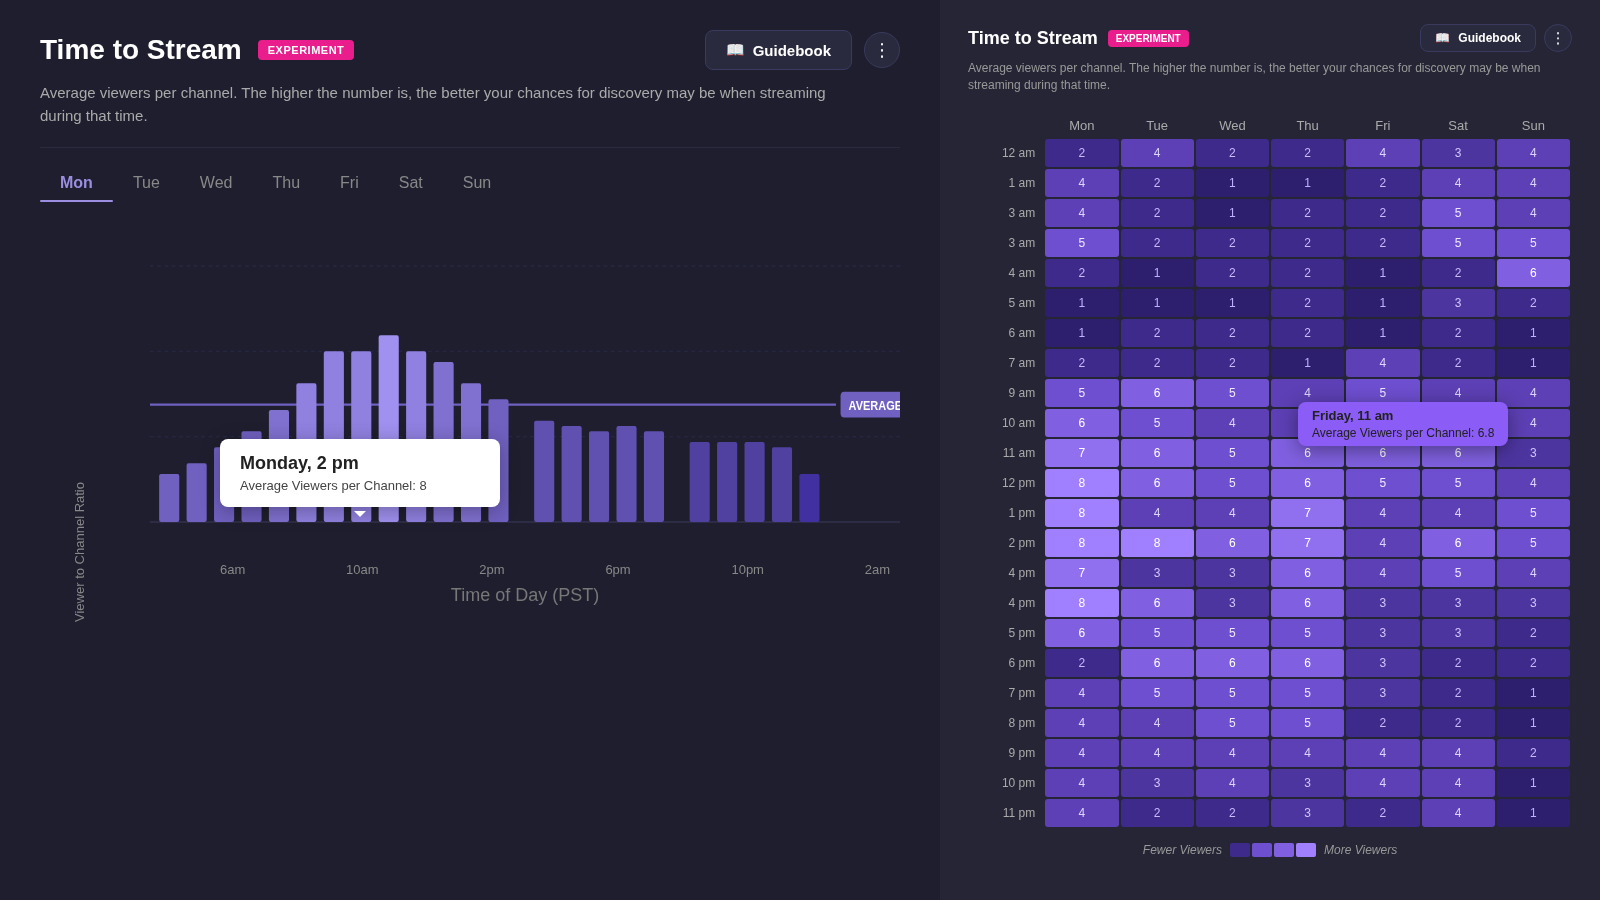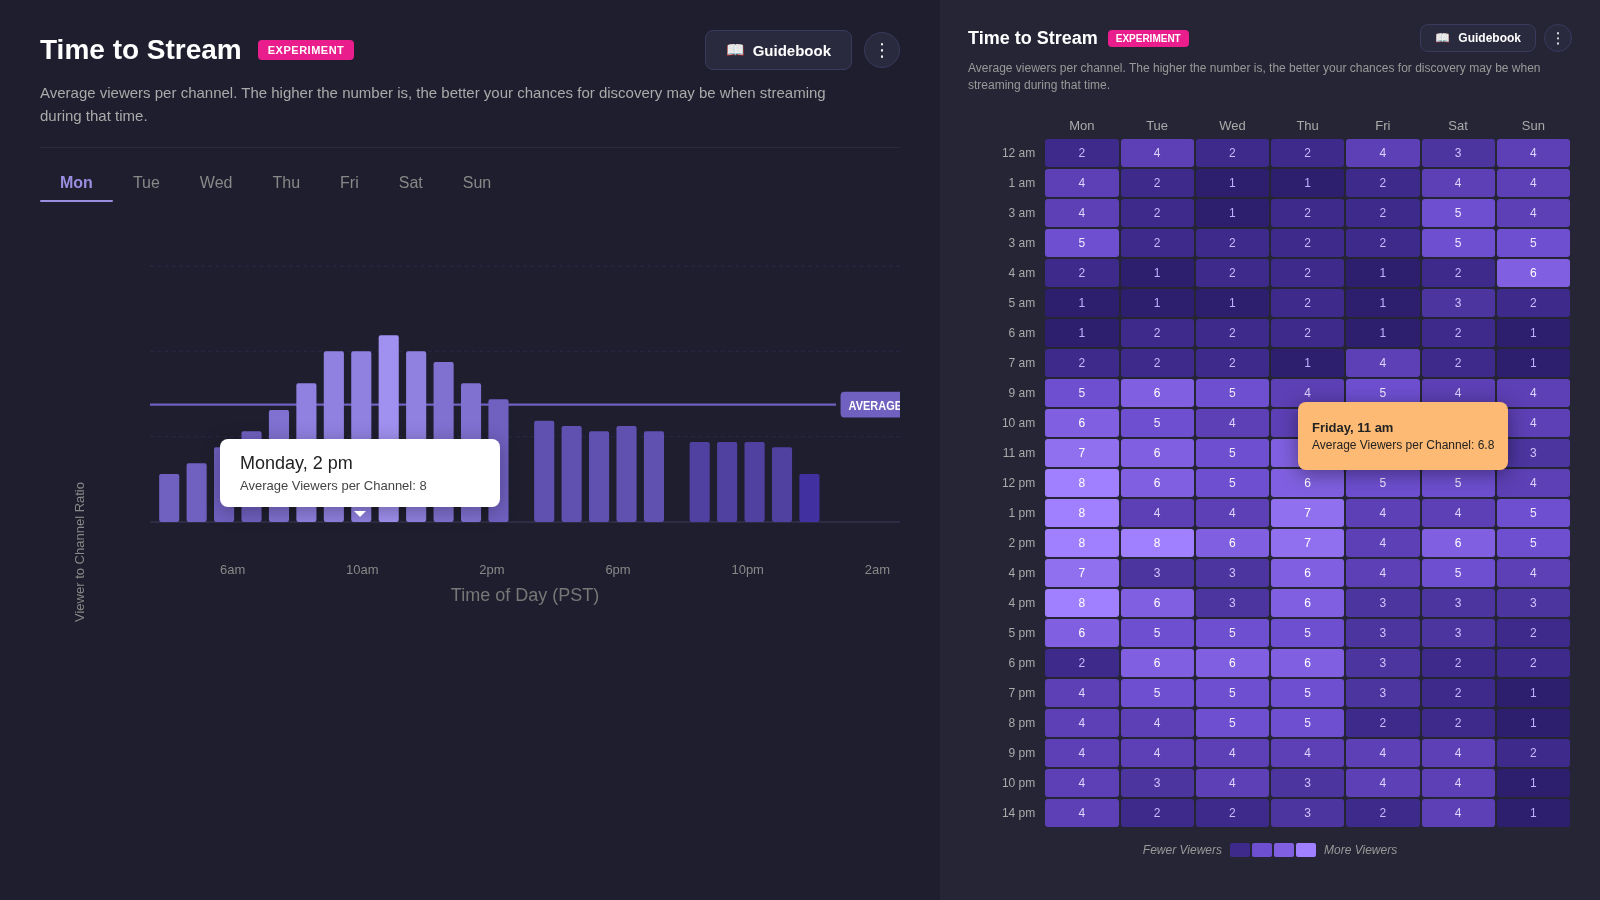--- a/index.html
+++ b/index.html
@@ -153,21 +153,21 @@
       bottom: -10px;
       left: 50%;
       transform: translateX(-50%);
       border: 6px solid transparent;
       border-top-color: #fff;
       border-bottom: none;
     }
 
     .tooltip-title {
       font-size: 18px;
-      font-weight: 400;
+      font-weight: 700;
       margin-bottom: 4px;
     }
 
     .tooltip-value {
       font-size: 13px;
       color: #444;
     }
 
     
     .chart-container {
@@ -310,24 +310,24 @@
     .cell-8 { background: #a080ff; color: #fff; }
 
     .cell-highlight {
       outline: 2px solid #fff;
       z-index: 1;
     }
 
     
     .right-tooltip {
       position: absolute;
-      background: #fdba74;
+      background: #8b5cf6;
       color: #222;
       border-radius: 8px;
-      padding: 18px 14px;
+      padding: 6px 14px;
       z-index: 100;
       box-shadow: 0 4px 20px rgba(0,0,0,0.4);
       font-size: 12px;
       white-space: nowrap;
       pointer-events: none;
     }
 
     .right-tooltip-title {
       font-weight: 700;
       font-size: 13px;
@@ -716,21 +716,21 @@
             <td class="row-label">10 pm</td>
             <td class="cell-4">4</td>
             <td class="cell-3">3</td>
             <td class="cell-4">4</td>
             <td class="cell-3">3</td>
             <td class="cell-4">4</td>
             <td class="cell-4">4</td>
             <td class="cell-1">1</td>
           </tr>
           <tr>
-            <td class="row-label">14 pm</td>
+            <td class="row-label">11 pm</td>
             <td class="cell-4">4</td>
             <td class="cell-2">2</td>
             <td class="cell-2">2</td>
             <td class="cell-3">3</td>
             <td class="cell-2">2</td>
             <td class="cell-4">4</td>
             <td class="cell-1">1</td>
           </tr>
         </tbody>
       </table>

